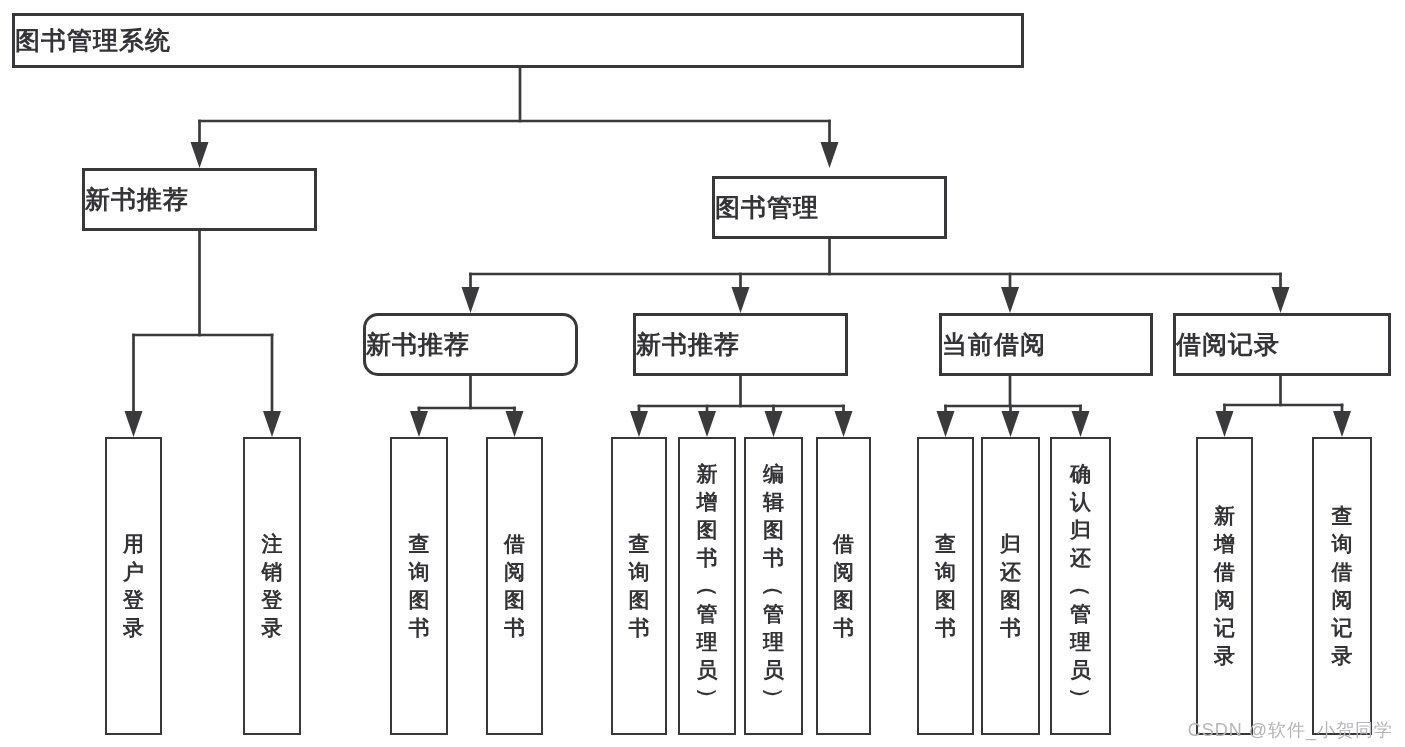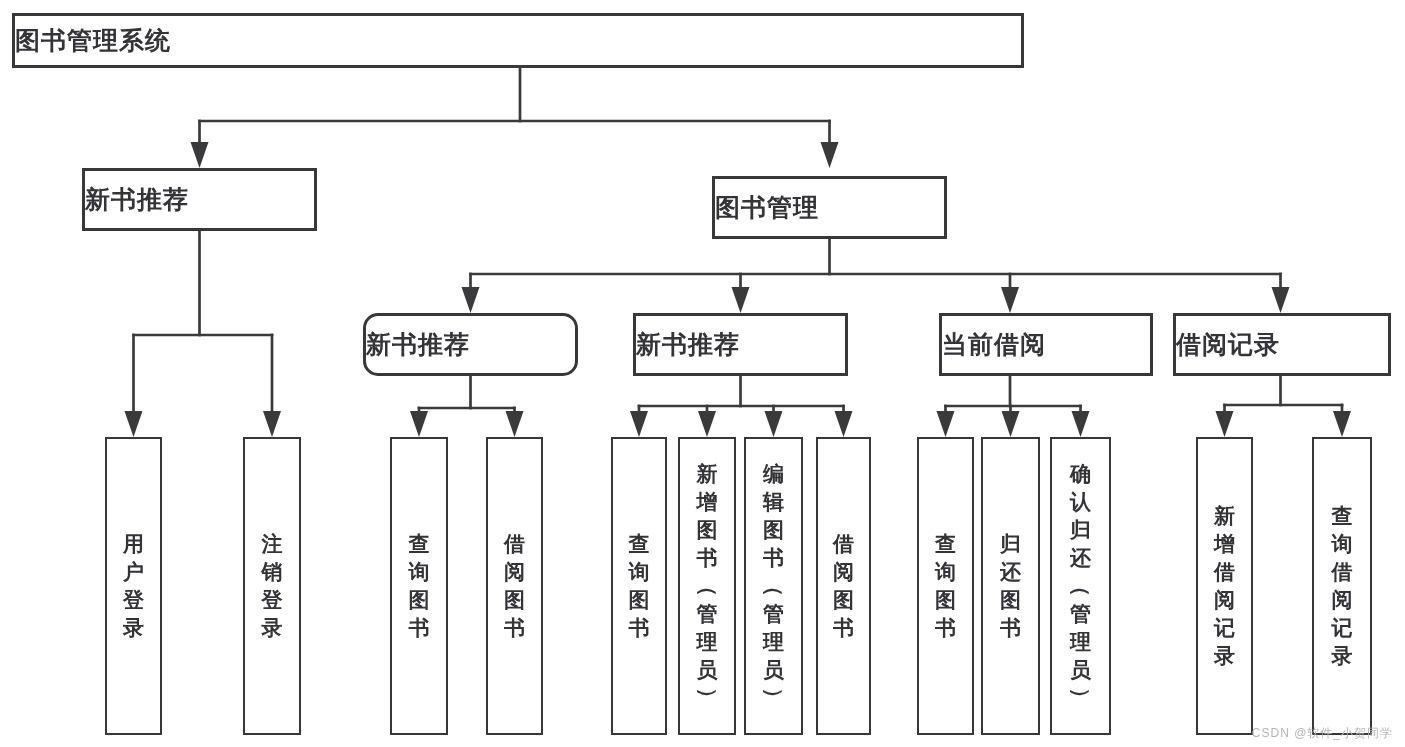--- a/index.html
+++ b/index.html
@@ -53,21 +53,21 @@
     display: block;
     height: 28px;
     line-height: 28px;
     text-align: center;
   }
   .vparen { transform: rotate(90deg); }
   .watermark {
     position: absolute;
     right: 12px;
     bottom: 5px;
-    font-size: 12px;
+    font-size: 18px;
     letter-spacing: 1px;
     color: #b5b5b8;
     white-space: nowrap;
   }
 </style>
 </head>
 <body>
 
 <div class="canvas">
 

